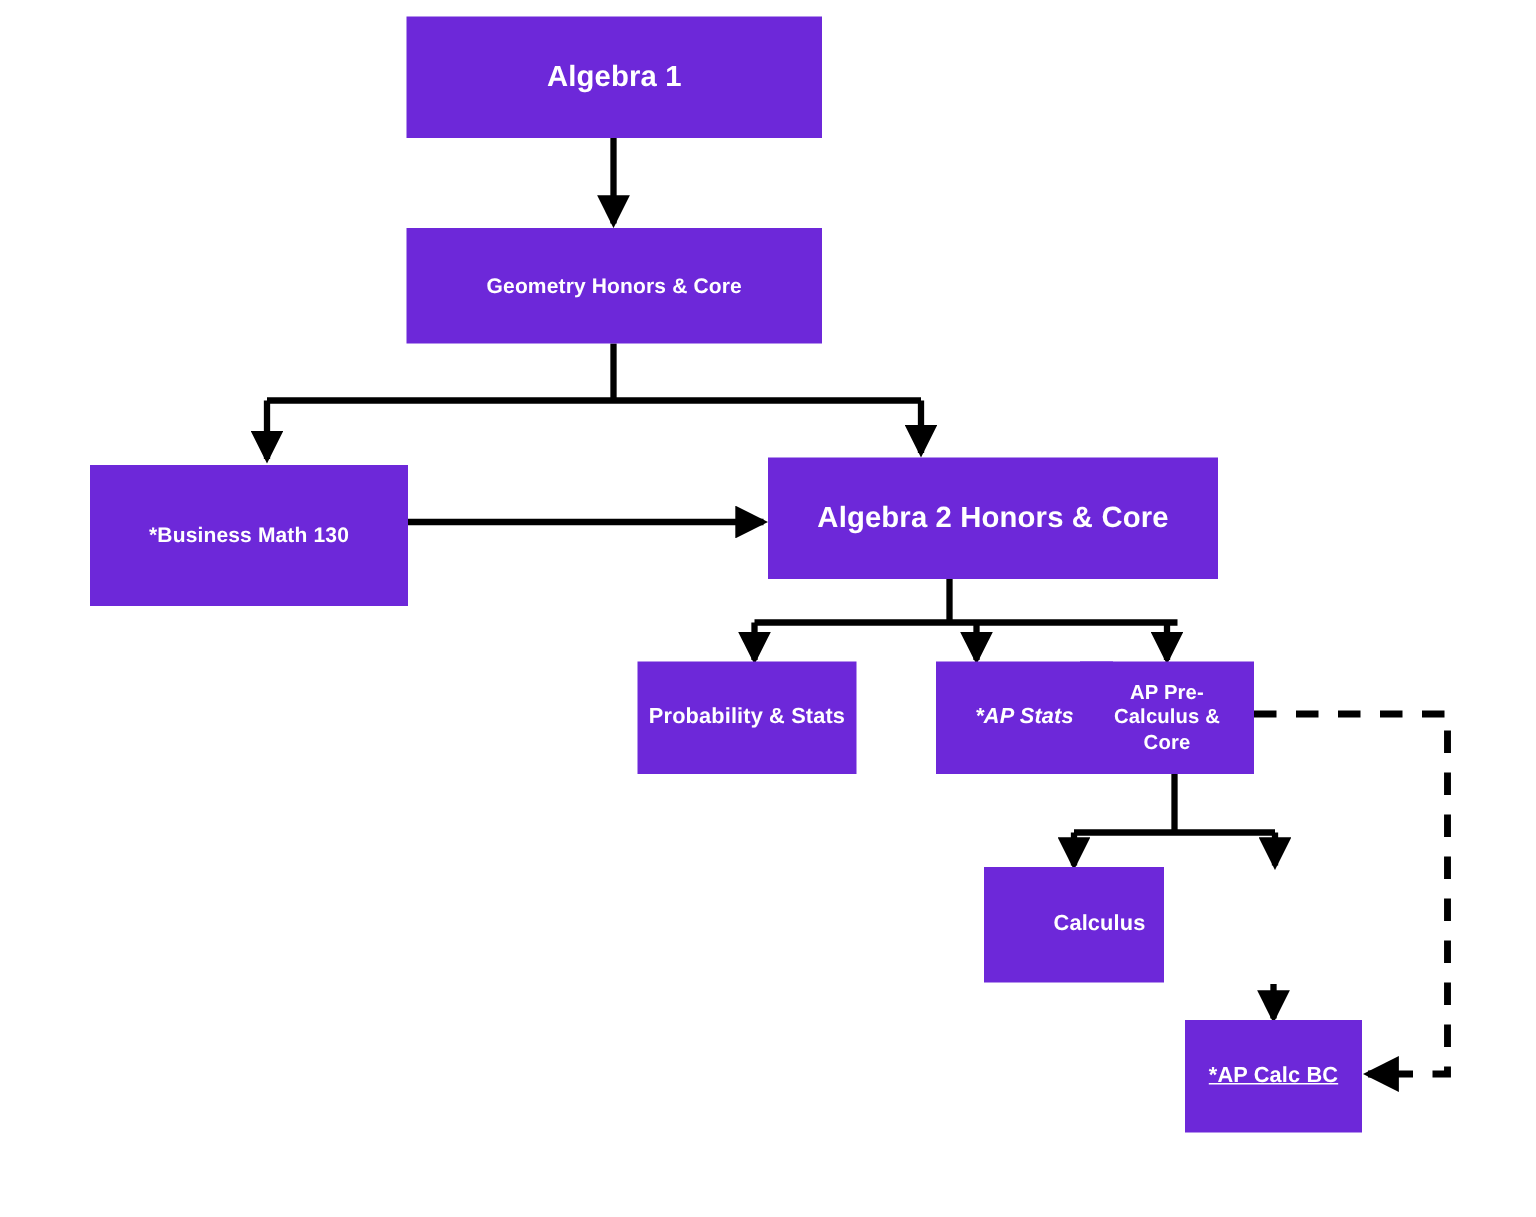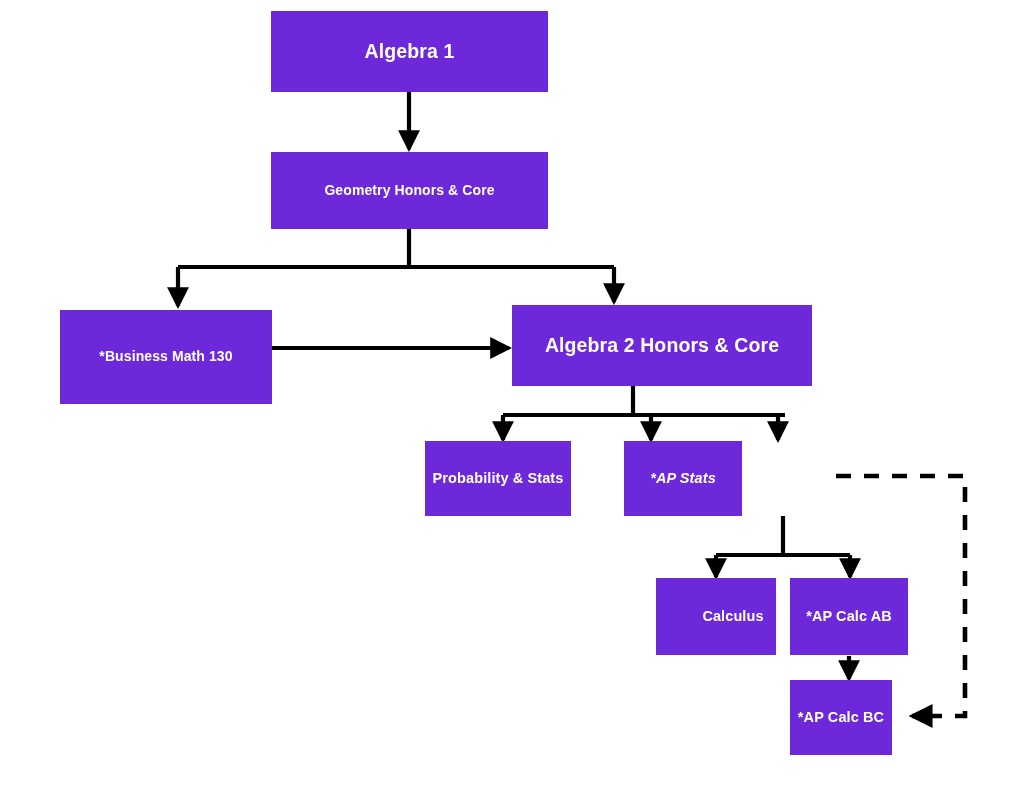--- a/index.html
+++ b/index.html
@@ -108,26 +108,30 @@
   </div>
 
   <div class="node n-sm" style="left:425px; top:441px; width:146px; height:75px;">
     <span class="label">Probability &amp; Stats</span>
   </div>
 
   <div class="node n-sm" style="left:624px; top:441px; width:118px; height:75px;font-style:italic;">
     <span class="label">*AP Stats</span>
   </div>
 
+  <div class="node n-xs" style="left:720px; top:441px; width:116px; height:75px;">
+    <span class="label">
+      <span>AP Pre-</span><br>
+      <span>Calculus  &amp;</span><br>
+      <span>Core</span>
+    </span>
+  </div>
 
   <div class="node n-sm" style="left:656px; top:578px; width:120px; height:77px;padding-left:40px;">
     <span class="label">Calculus</span>
   </div>
 
-  <div class="node n-sm" style="left:790px; top:578px; width:118px; height:77px;">
-    <span class="label">*AP Calc AB</span>
-  </div>
 
-  <div class="node n-sm" style="left:790px; top:680px; width:102px; height:75px;">
+  <div class="node n-sm" style="left:790px; top:680px; width:118px; height:75px;text-decoration:underline;">
     <span class="label">*AP Calc BC</span>
   </div>
 
 </div>
 
 </body></html>

